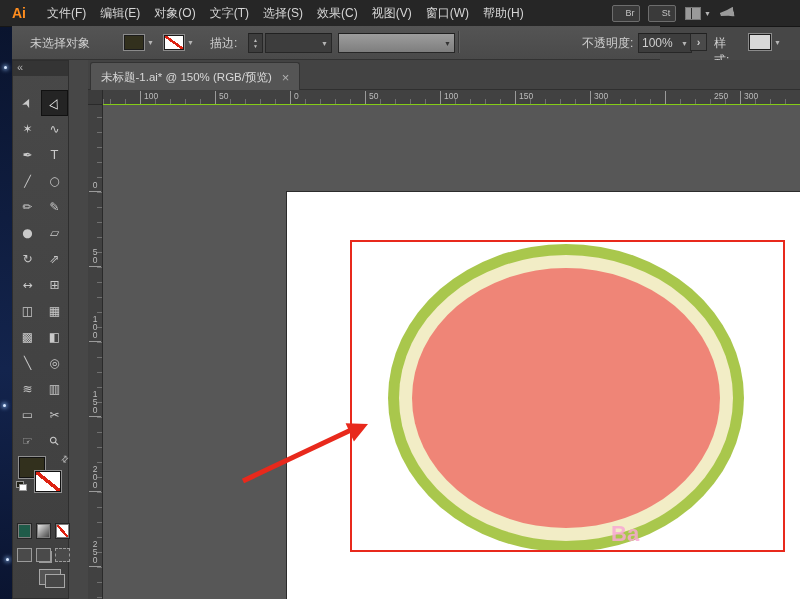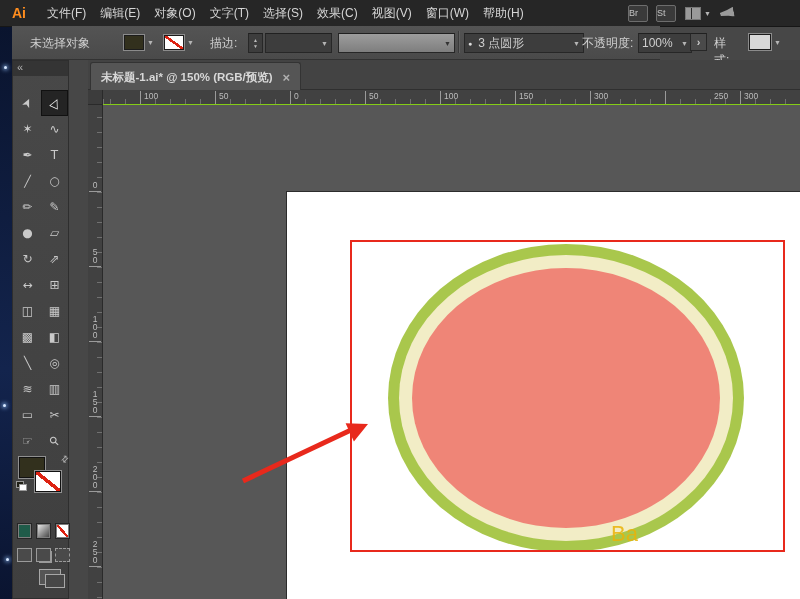--- a/index.html
+++ b/index.html
@@ -4,21 +4,21 @@
 <style>
   html,body{margin:0;padding:0;width:800px;height:599px;overflow:hidden;
     background:#474747;font-family:"Liberation Sans","DejaVu Sans",sans-serif;}
   
   #menubar{position:absolute;left:0;top:0;width:800px;height:26px;background:#262626;
     border-bottom:1px solid #161616;display:flex;align-items:center;color:#d6d6d6;font-size:12px;}
   #logo{margin:0 14px 0 12px;color:#ff8d1e;font-weight:bold;font-size:14px;}
   .menu-item{padding:0 7px;line-height:26px;white-space:nowrap;cursor:default;}
   #menubar-right{margin-left:auto;margin-right:66px;display:flex;align-items:center;gap:9px;}
   .badge{width:18px;height:15px;border:1px solid #6d6d6d;background:#3a3a3a;color:#c4c4c4;
-    font-size:9px;text-align:left;line-height:15px;border-radius:2px;}
+    font-size:9px;text-align:center;line-height:15px;border-radius:2px;padding-left:8px;}
   .ws-grid{display:inline-block;width:14px;height:11px;background:
     linear-gradient(#9a9a9a,#9a9a9a);border:1px solid #777;position:relative;}
   .ws-grid:after{content:"";position:absolute;left:5px;top:0;bottom:0;width:1px;background:#2a2a2a;}
   .caret{font-size:7px;color:#b5b5b5;}
   .megaphone{width:14px;height:10px;background:#9a9a9a;
     clip-path:polygon(0 35%,55% 20%,100% 0,100% 100%,55% 80%,0 65%);transform:rotate(-12deg);}
   
   #controlbar{position:absolute;left:12px;top:26px;width:648px;height:33px;
     background:linear-gradient(#545454,#4a4a4a);border-bottom:1px solid #323232;color:#cfcfcf;font-size:12px;}
   #controlbar .lbl{position:absolute;top:9px;}
@@ -53,21 +53,21 @@
   #default-swatches .dsq.w{left:3px;top:3px;background:#fff;}
   .mode-row{position:absolute;left:0;width:57px;display:flex;gap:4px;padding-left:4px;box-sizing:border-box;}
   .mini-btn{width:16px;height:14px;border:1px solid #262626;box-shadow:0 0 0 1px #7e7e7e inset;}
   .draw-btn{width:14px;height:12px;border:1px solid #9a9a9a;background:#4a4a4a;}
   .draw-btn.inside{border-style:dashed;}
   #screen-mode{position:absolute;left:26px;top:508px;width:20px;height:14px;border:1px solid #a7a7a7;background:#555;}
   #screen-mode:after{content:"";position:absolute;left:5px;top:4px;width:18px;height:12px;
     border:1px solid #a7a7a7;background:#474747;}
   
   #doc{position:absolute;left:88px;top:60px;width:712px;height:539px;}
-  #tabbar{position:absolute;left:0;top:0;width:712px;height:30px;background:#434343;border-bottom:1px solid #2f2f2f;box-sizing:border-box;font-weight:bold;}
+  #tabbar{position:absolute;left:0;top:0;width:712px;height:30px;background:#434343;border-bottom:1px solid #2f2f2f;box-sizing:border-box;}
   #tab{position:absolute;left:2px;top:2px;height:28px;background:#555;border:1px solid #333;border-bottom:none;
     border-radius:3px 3px 0 0;display:flex;align-items:center;padding:0 10px;gap:10px;color:#d8d8d8;font-size:11.5px;}
   #tab-close{color:#b0b0b0;font-size:13px;line-height:13px;}
   #ruler-corner{position:absolute;left:0;top:30px;width:15px;height:15px;background:#3c3c3c;
     border-right:1px solid #2a2a2a;border-bottom:1px solid #2a2a2a;box-sizing:border-box;}
   #h-ruler{position:absolute;left:15px;top:30px;width:697px;height:15px;background:#414141;
     border-bottom:1px solid #84cc16;box-sizing:border-box;overflow:hidden;}
   #h-ticks{position:absolute;left:0;right:0;bottom:0;height:5px;
     background:repeating-linear-gradient(90deg,#707070 0 1px,transparent 1px 15px);background-position-x:7px;}
   .hlabel{position:absolute;top:1px;height:13px;font-size:8.5px;line-height:10px;color:#bdbdbd;
@@ -76,21 +76,21 @@
     border-right:1px solid #2a2a2a;box-sizing:border-box;overflow:hidden;}
   #v-ticks{position:absolute;top:0;bottom:0;right:0;width:5px;
     background:repeating-linear-gradient(180deg,#707070 0 1px,transparent 1px 15px);background-position-y:12px;}
   .vlabel{position:absolute;left:1px;width:12px;font-size:8.5px;line-height:8px;color:#bdbdbd;
     white-space:pre-line;text-align:center;border-bottom:1px solid #9a9a9a;padding-bottom:2px;}
   #canvas{position:absolute;left:15px;top:45px;width:697px;height:494px;background:#575757;overflow:hidden;}
   #artboard{position:absolute;left:184px;top:87px;width:513px;height:407px;background:#fff;
     box-shadow:0 0 0 1px #2c2c2c;}
   .ring{position:absolute;border-radius:50%;}
   #sel-rect{position:absolute;left:247px;top:135px;width:435px;height:312px;border:2px solid #e8291c;box-sizing:border-box;}
-  #watermark{position:absolute;left:508px;top:416px;color:#eab308;opacity:.85;font-size:22px;font-weight:normal;}
+  #watermark{position:absolute;left:508px;top:416px;color:#f9a8d4;opacity:.85;font-size:22px;font-weight:bold;}
   
   #desktop{position:absolute;left:0;top:26px;width:12px;height:573px;
     background:linear-gradient(#0a142e,#13244d 60%,#0a1430);}
   .star{position:absolute;width:3px;height:3px;border-radius:50%;background:#d8e8ff;
     box-shadow:0 0 4px 1px rgba(150,195,255,.9);}
 </style>
 </head>
 <body>
 
 <div id="desktop" data-name="desktop-wallpaper">
@@ -149,25 +149,20 @@
     <span class="caret" data-name="chevron-down-icon">▼</span>
   </span>
 
   <span class="well" style="left:326px;top:7px;width:112px;height:18px;justify-content:flex-end;padding-right:3px;
         background:linear-gradient(#9d9d9d,#7e7e7e);" data-name="width-profile-dropdown">
     <span class="caret" style="color:#333" data-name="chevron-down-icon">▼</span>
   </span>
 
   <span class="vsep" style="left:446px" data-name="separator"></span>
 
-  <span class="well" style="left:452px;top:7px;width:112px;height:18px;padding:0 3px;gap:6px;" data-name="brush-definition-dropdown">
-    <span style="font-size:7px;color:#ddd" data-name="brush-dot-icon">●</span>
-    <span style="flex:1" data-name="brush-name">3 点圆形</span>
-    <span class="caret" data-name="chevron-down-icon">▼</span>
-  </span>
 
   <span class="lbl" style="left:570px" data-name="opacity-label">不透明度:</span>
 
   <span class="well" style="left:626px;top:7px;width:46px;height:18px;padding:0 3px;gap:4px;" data-name="opacity-field">
     <span style="flex:1" data-name="opacity-value">100%</span>
     <span class="caret" data-name="chevron-down-icon">▼</span>
   </span>
 
   <span class="well" style="left:678px;top:7px;width:15px;height:16px;justify-content:center;background:#4a4a4a;" data-name="panel-chevron-button">
     <span style="color:#ccc;font-size:11px;font-weight:bold" data-name="chevron-right-icon">›</span>

